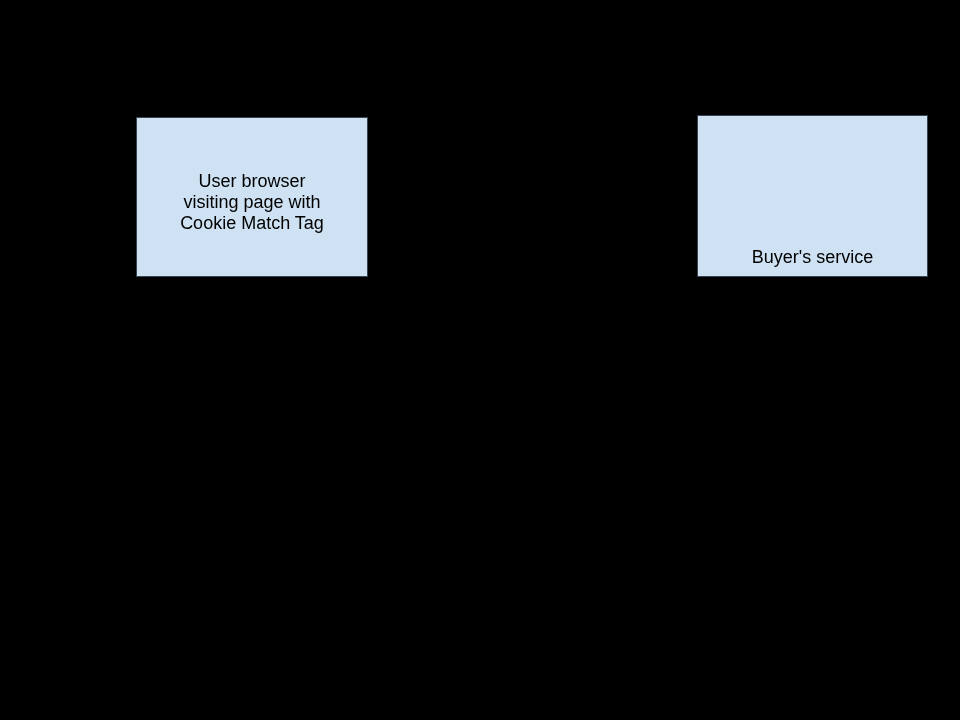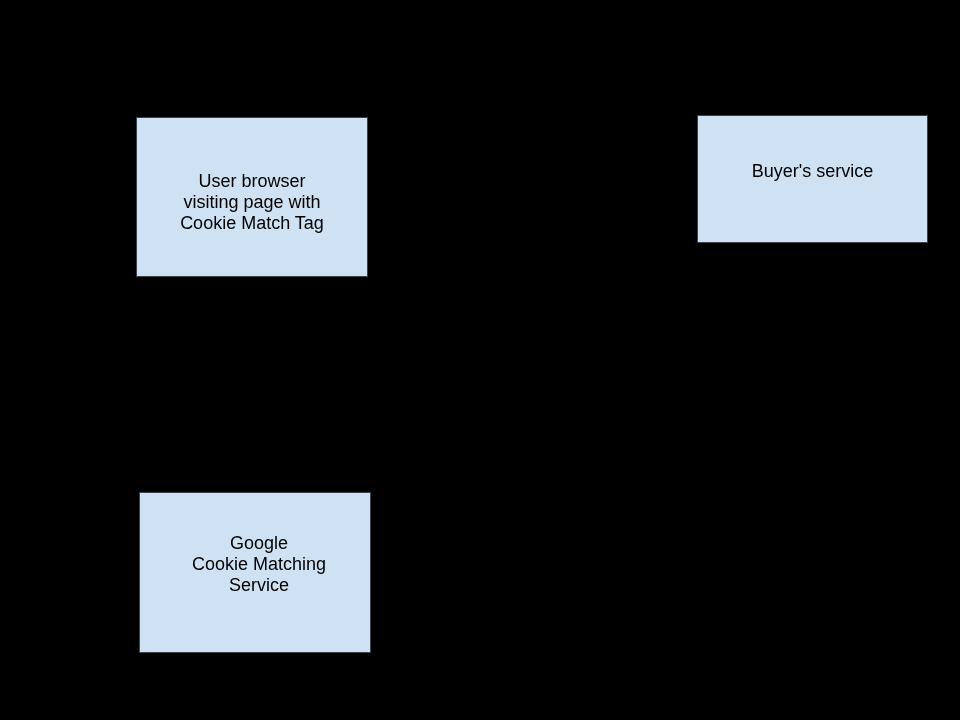--- a/index.html
+++ b/index.html
@@ -43,21 +43,22 @@
     height: 160px;
   }
   .node-user-browser .node-label {
     transform: translateY(-9px);
     margin-top: 28px;
   }
   .node-buyers-service {
     left: 697px;
     top: 115px;
     width: 231px;
-    height: 128px;
+    height: 162px;
+    align-items: flex-end;
   }
   .node-google-cms {
     left: 139px;
     top: 492px;
     width: 232px;
     height: 161px;
   }
   .node-google-cms .node-label {
     transform: translate(4px, -8px);
   }
@@ -70,19 +71,14 @@
   <div class="node node-user-browser">
     <span class="node-label">User browser
 visiting page with
 Cookie Match Tag</span>
   </div>
 
   <div class="node node-buyers-service">
     <span class="node-label">Buyer's service</span>
   </div>
 
-  <div class="node node-google-cms">
-    <span class="node-label">Google
-Cookie Matching
-Service</span>
-  </div>
 
 </div>
 
 </body></html>

